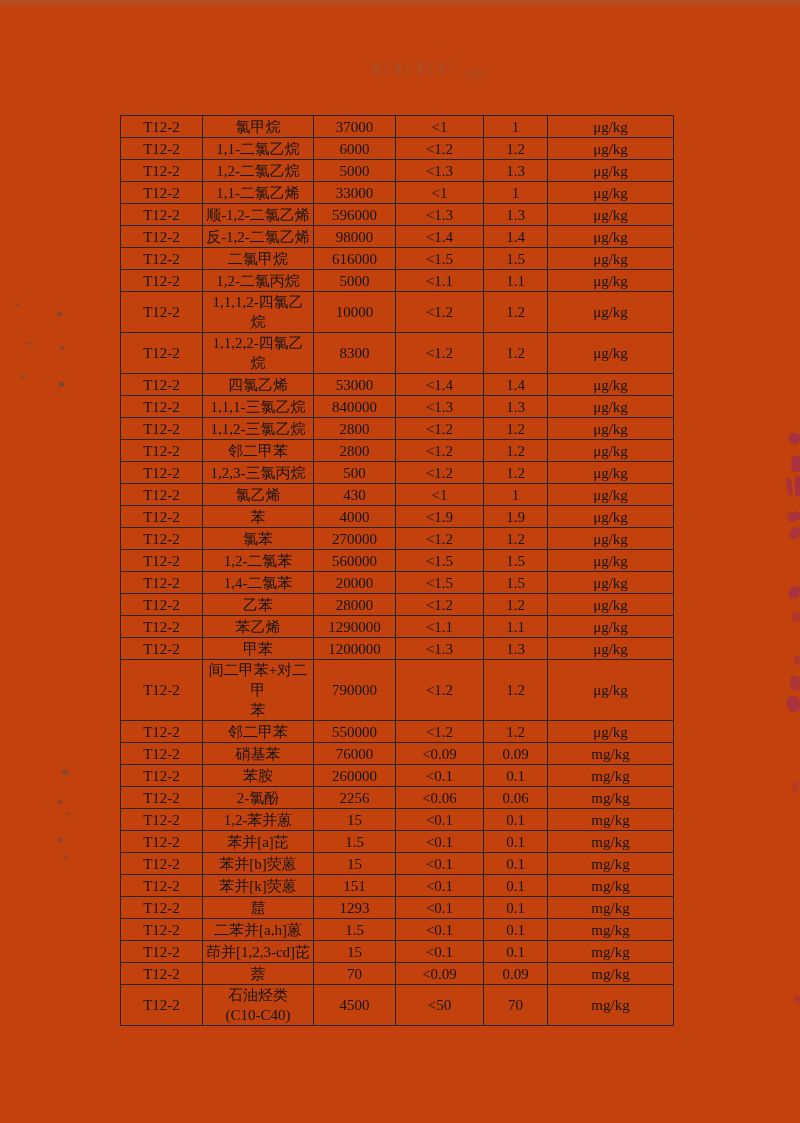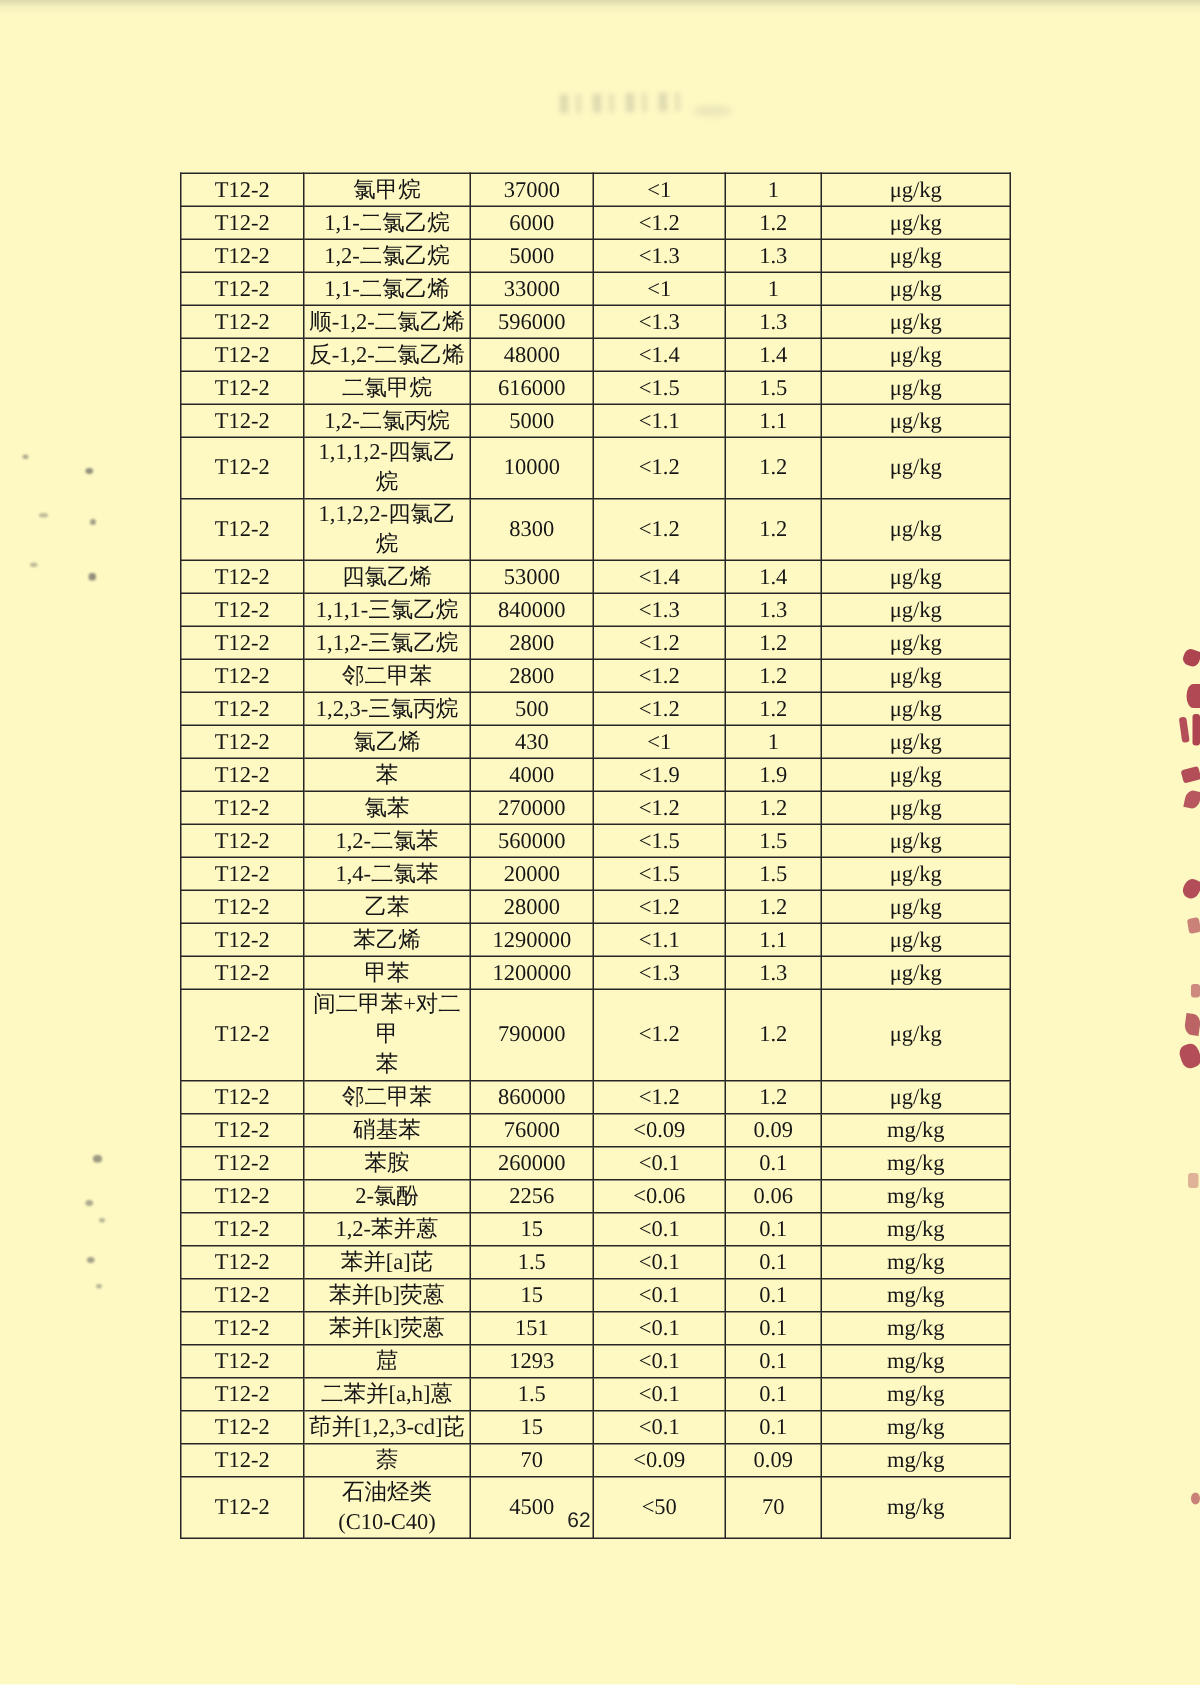--- a/index.html
+++ b/index.html
@@ -1,20 +1,20 @@
 <!DOCTYPE html>
 <html><head>
 <meta charset="utf-8">
 <style>
   html, body { margin: 0; padding: 0; background: #ffffff; }
   .page {
     position: relative;
     width: 800px;
     height: 1123px;
-    background: #fef9c3;
+    background: #c2410c;
     overflow: hidden;
     font-family: "Liberation Serif", "DejaVu Serif", serif;
     color: #161616;
   }
   
   .page::before {
     content: "";
     position: absolute;
     top: 0; left: 0; right: 0; height: 10px;
     background: linear-gradient(180deg, rgba(125,125,118,.26), rgba(125,125,118,.07) 45%, rgba(0,0,0,0));
@@ -159,21 +159,21 @@
       <td class="c-sample">T12-2</td>
       <td class="c-name">顺-1,2-二氯乙烯</td>
       <td class="c-val">596000</td>
       <td class="c-det">&lt;1.3</td>
       <td class="c-lim">1.3</td>
       <td class="c-unit">μg/kg</td>
     </tr>
         <tr>
       <td class="c-sample">T12-2</td>
       <td class="c-name">反-1,2-二氯乙烯</td>
-      <td class="c-val">48000</td>
+      <td class="c-val">98000</td>
       <td class="c-det">&lt;1.4</td>
       <td class="c-lim">1.4</td>
       <td class="c-unit">μg/kg</td>
     </tr>
         <tr>
       <td class="c-sample">T12-2</td>
       <td class="c-name">二氯甲烷</td>
       <td class="c-val">616000</td>
       <td class="c-det">&lt;1.5</td>
       <td class="c-lim">1.5</td>
@@ -312,21 +312,21 @@
       <td class="c-name">间二甲苯+对二甲
 苯</td>
       <td class="c-val">790000</td>
       <td class="c-det">&lt;1.2</td>
       <td class="c-lim">1.2</td>
       <td class="c-unit">μg/kg</td>
     </tr>
         <tr>
       <td class="c-sample">T12-2</td>
       <td class="c-name">邻二甲苯</td>
-      <td class="c-val">860000</td>
+      <td class="c-val">550000</td>
       <td class="c-det">&lt;1.2</td>
       <td class="c-lim">1.2</td>
       <td class="c-unit">μg/kg</td>
     </tr>
         <tr>
       <td class="c-sample">T12-2</td>
       <td class="c-name">硝基苯</td>
       <td class="c-val">76000</td>
       <td class="c-det">&lt;0.09</td>
       <td class="c-lim">0.09</td>
@@ -417,21 +417,20 @@
       <td class="c-name">石油烃类
 (C10-C40)</td>
       <td class="c-val">4500</td>
       <td class="c-det">&lt;50</td>
       <td class="c-lim">70</td>
       <td class="c-unit">mg/kg</td>
     </tr>
       </tbody>
   </table>
 
-  <div class="page-number">62</div>
 
   <div>
     <span class="redmark" style="left:789px; top:433px; width:11px; height:11px; opacity:.9; transform:rotate(20deg); border-radius:40% 0 40% 40%;"></span>
     <span class="redmark" style="left:791px; top:456px; width:9px; height:16px; opacity:.88; border-radius:50% 0 0 50%;"></span>
     <span class="redmark" style="left:787px; top:478px; width:5px; height:17px; opacity:.85; transform:rotate(-8deg);"></span>
     <span class="redmark" style="left:795px; top:476px; width:5px; height:21px; opacity:.9;"></span>
     <span class="redmark" style="left:788px; top:512px; width:12px; height:9px; opacity:.85; transform:rotate(-15deg);"></span>
     <span class="redmark" style="left:790px; top:527px; width:10px; height:12px; opacity:.8; transform:rotate(12deg); border-radius:50% 0 50% 0;"></span>
     <span class="redmark" style="left:789px; top:586px; width:11px; height:13px; opacity:.85; transform:rotate(25deg); border-radius:45% 0 45% 45%;"></span>
     <span class="redmark" style="left:792px; top:612px; width:8px; height:10px; opacity:.6; transform:rotate(-10deg);"></span>

